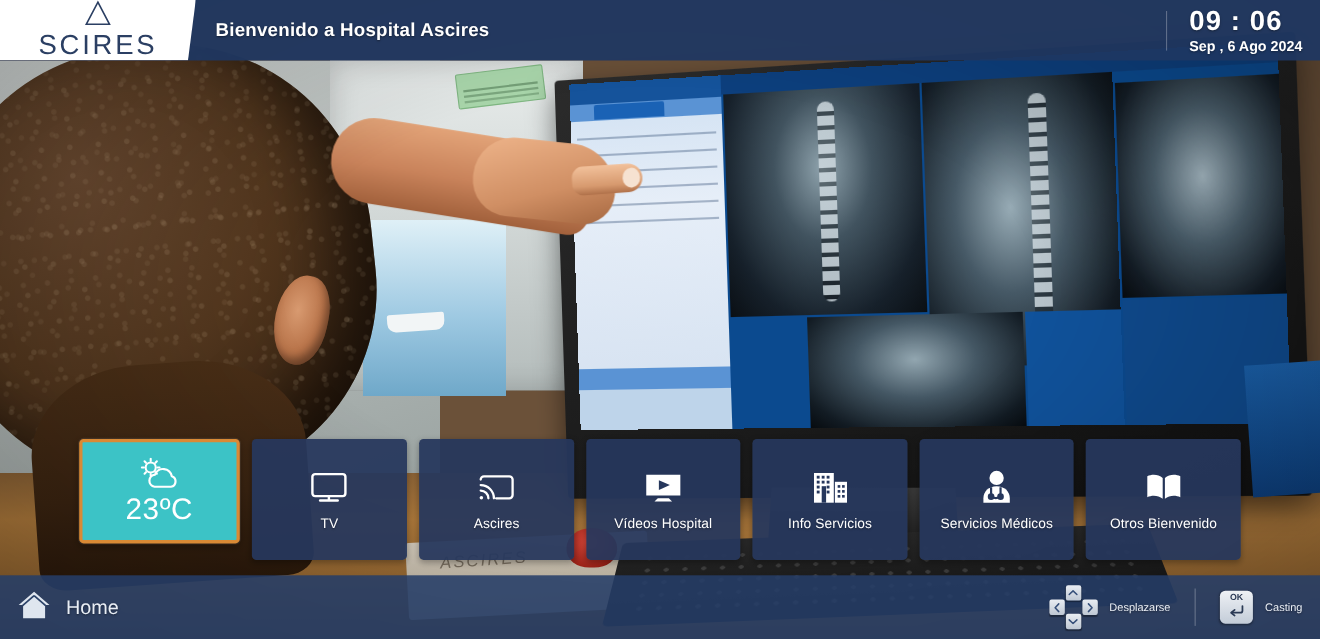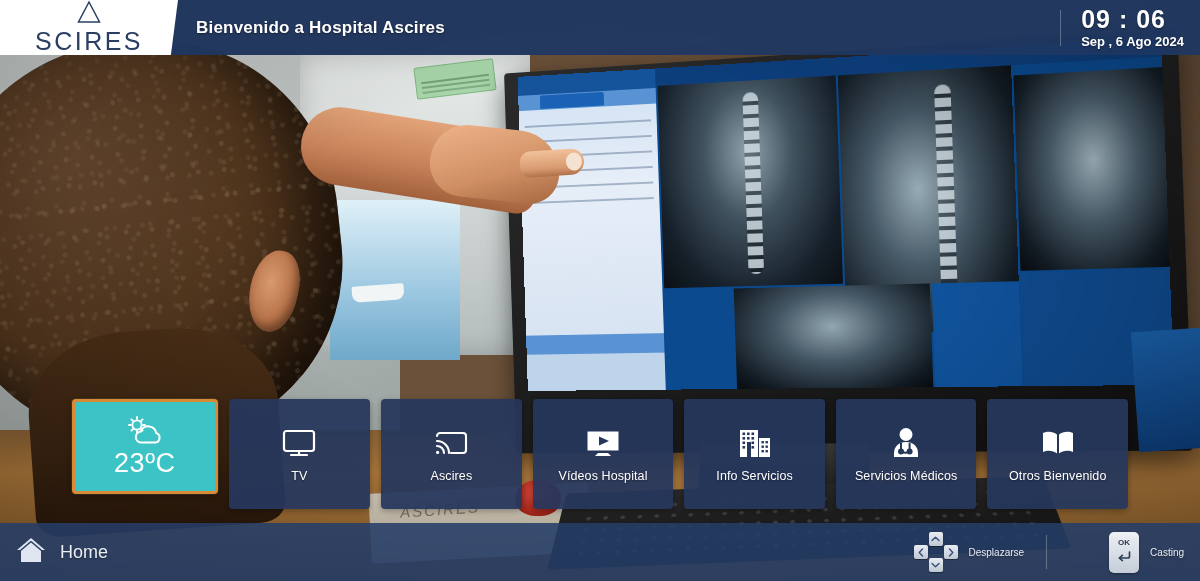--- a/index.html
+++ b/index.html
@@ -285,25 +285,24 @@
     border-radius:2px; display:flex; align-items:center; justify-content:center;
     box-shadow:0 1px 1px rgba(0,0,0,.35);
   }
   .dkey svg { display:block; }
   .dk-up { left:15px; top:0; }
   .dk-left { left:0; top:13px; }
   .dk-right { left:30px; top:13px; }
   .dk-down { left:15px; top:26px; }
   
   .okkey {
-    width:30px; height:41px; border-radius:5px;
+    width:30px; height:30px; border-radius:5px;
     background:linear-gradient(180deg,#eef1f5 0%,#c3ccd8 100%);
     display:flex; flex-direction:column; align-items:center; justify-content:center;
     box-shadow:0 1px 2px rgba(0,0,0,.38);
-    margin-left:40px;
   }
   .ok-text { font-size:8px; font-weight:bold; color:#2b3a55; line-height:1; }
   .ok-arrow { margin-top:1px; }
 </style>
 </head>
 <body>
 
 <div id="bg-photo">
   <div class="bg-layer wall-left"></div>
   <div class="bg-layer cabinet"></div>

